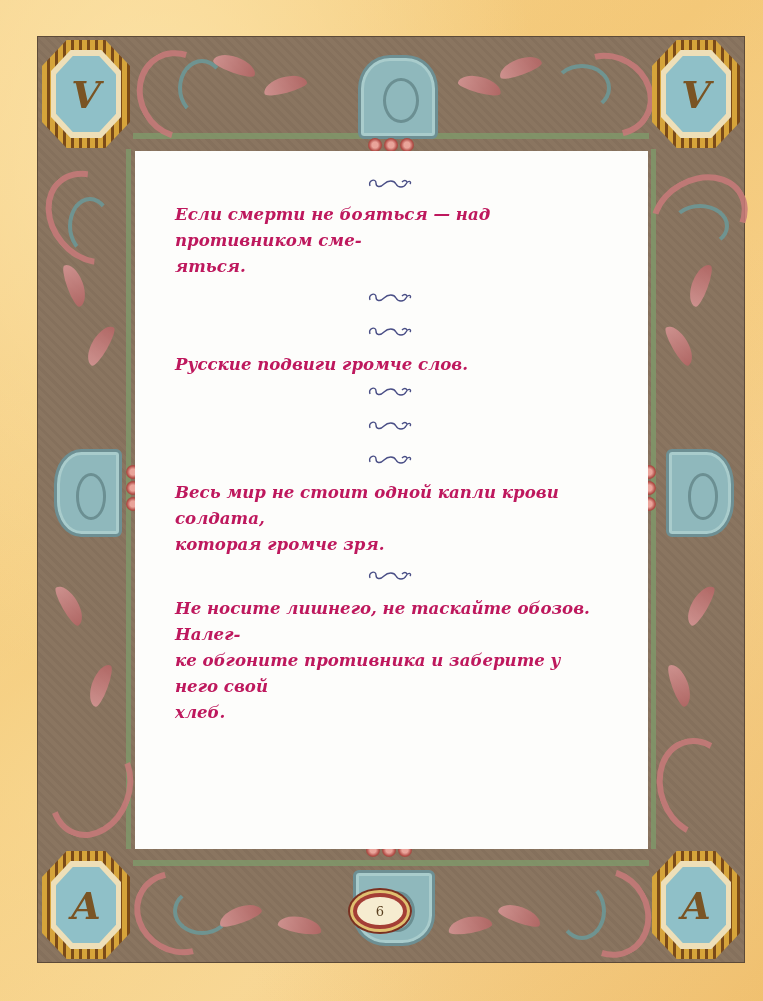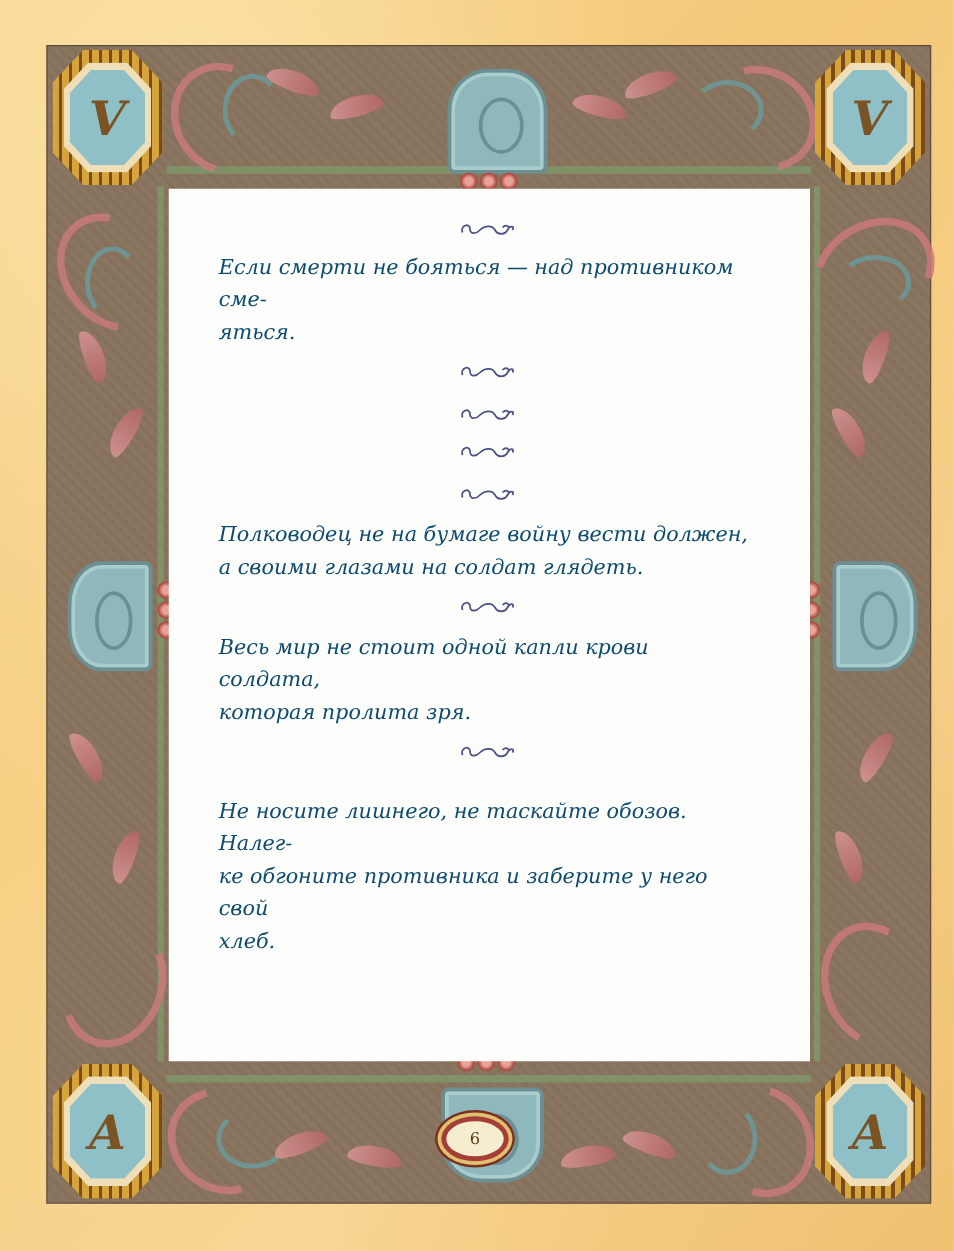--- a/index.html
+++ b/index.html
@@ -73,22 +73,22 @@
     background: #fdfdfb;
   }
   .text-col {
     position: absolute; left: 40px; top: 20px; width: 430px;
   }
   .ornament {
     display: block; text-align: center; color: #4a4f86; height: 24px;
   }
   .ornament svg { display: inline-block; }
   .quote {
-    font-style: italic; font-size: 16.6px; line-height: 26px; color: #0c4a6e;
-    margin: 0; white-space: pre-line;
+    font-style: italic; font-size: 16.6px; line-height: 26px; color: #be185d;
+    margin: 0; white-space: pre-line; font-weight: bold;
   }
   .page-badge {
     position: absolute; left: 357px; top: 897px; width: 46px; height: 28px;
     border-radius: 50%; background: #f6ecd0;
     box-shadow: 0 0 0 4px #a43e36, 0 0 0 7px #e0c070, 0 0 0 9px #7a3020;
     display: flex; align-items: center; justify-content: center;
     font-size: 13px; color: #5a4020;
   }
 </style>
 </head>
@@ -194,48 +194,47 @@
       <svg width="48" height="14" viewBox="0 0 48 14">
           <path d="M4 10 C2 4 10 2 10 7 C10 11 14 12 18 8 C22 4 28 4 30 8 C32 12 38 12 40 8 C42 4 46 5 44 8 M36 6 C38 4 40 4 41 6" fill="none" stroke="#4a4f86" stroke-width="1.4"></path>
         </svg>
     </span>
 
     <span class="ornament" style="margin-top:10px;">
       <svg width="48" height="14" viewBox="0 0 48 14">
           <path d="M4 10 C2 4 10 2 10 7 C10 11 14 12 18 8 C22 4 28 4 30 8 C32 12 38 12 40 8 C42 4 46 5 44 8 M36 6 C38 4 40 4 41 6" fill="none" stroke="#4a4f86" stroke-width="1.4"></path>
         </svg>
     </span>
+    <p class="quote" style="margin-top:4px;">Русские подвиги громче слов.</p>
 
     <span class="ornament" style="margin-top:6px;">
       <svg width="48" height="14" viewBox="0 0 48 14">
           <path d="M4 10 C2 4 10 2 10 7 C10 11 14 12 18 8 C22 4 28 4 30 8 C32 12 38 12 40 8 C42 4 46 5 44 8 M36 6 C38 4 40 4 41 6" fill="none" stroke="#4a4f86" stroke-width="1.4"></path>
         </svg>
     </span>
 
     <span class="ornament" style="margin-top:10px;">
       <svg width="48" height="14" viewBox="0 0 48 14">
           <path d="M4 10 C2 4 10 2 10 7 C10 11 14 12 18 8 C22 4 28 4 30 8 C32 12 38 12 40 8 C42 4 46 5 44 8 M36 6 C38 4 40 4 41 6" fill="none" stroke="#4a4f86" stroke-width="1.4"></path>
         </svg>
     </span>
-    <p class="quote" style="margin-top:4px;">Полководец не на бумаге войну вести должен,
-а своими глазами на солдат глядеть.</p>
 
     <span class="ornament" style="margin-top:10px;">
       <svg width="48" height="14" viewBox="0 0 48 14">
           <path d="M4 10 C2 4 10 2 10 7 C10 11 14 12 18 8 C22 4 28 4 30 8 C32 12 38 12 40 8 C42 4 46 5 44 8 M36 6 C38 4 40 4 41 6" fill="none" stroke="#4a4f86" stroke-width="1.4"></path>
         </svg>
     </span>
     <p class="quote" style="margin-top:4px;">Весь мир не стоит одной капли крови солдата,
-которая пролита зря.</p>
-
-    <span class="ornament" style="margin-top:10px;">
-      <svg width="48" height="14" viewBox="0 0 48 14">
-          <path d="M4 10 C2 4 10 2 10 7 C10 11 14 12 18 8 C22 4 28 4 30 8 C32 12 38 12 40 8 C42 4 46 5 44 8 M36 6 C38 4 40 4 41 6" fill="none" stroke="#4a4f86" stroke-width="1.4"></path>
-        </svg>
-    </span>
-    <p class="quote" style="margin-top:19px;">Не носите лишнего, не таскайте обозов. Налег-
+которая громче зря.</p>
+
+    <span class="ornament" style="margin-top:10px;">
+      <svg width="48" height="14" viewBox="0 0 48 14">
+          <path d="M4 10 C2 4 10 2 10 7 C10 11 14 12 18 8 C22 4 28 4 30 8 C32 12 38 12 40 8 C42 4 46 5 44 8 M36 6 C38 4 40 4 41 6" fill="none" stroke="#4a4f86" stroke-width="1.4"></path>
+        </svg>
+    </span>
+    <p class="quote" style="margin-top:4px;">Не носите лишнего, не таскайте обозов. Налег-
 ке обгоните противника и заберите у него свой
 хлеб.</p>
 
   </div>
 </div>
 
 <div class="page-badge">6</div>
 
 </body></html>

